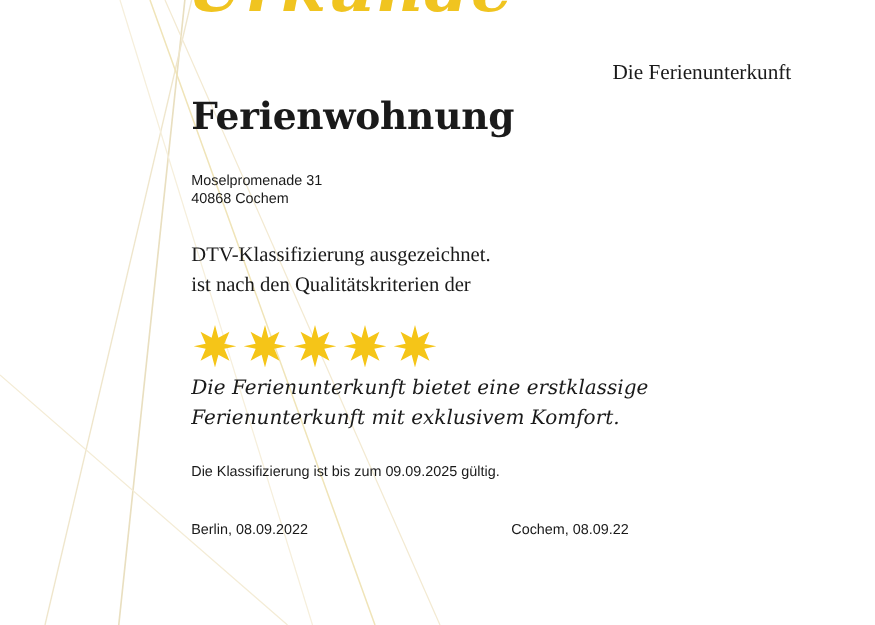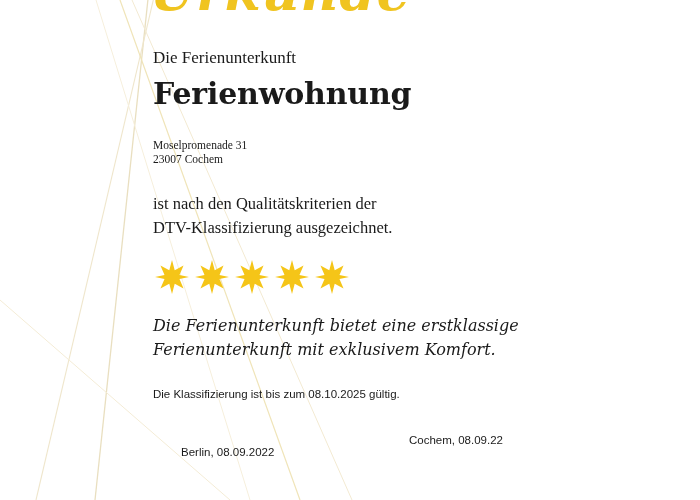--- a/index.html
+++ b/index.html
@@ -56,33 +56,34 @@
     position: absolute;
     left: 153px;
     top: 0;
     width: 480px;
   }
 
   .kicker {
     font-size: 17px;
     color: #1a1a1a;
     margin-top: 48px;
+    text-align: right;
   }
 
   .object-name {
     font-family: "DejaVu Serif", serif;
     font-weight: bold;
     font-size: 30px;
     line-height: 37px;
     margin-top: 7px;
     letter-spacing: -0.2px;
   }
 
   .address {
-    font-family: Liberation Serif, serif;
+    font-family: Liberation Sans, sans-serif;
     font-size: 11.5px;
     line-height: 14px;
     margin-top: 26px;
     color: #1a1a1a;
   }
 
   .statement {
     font-size: 16.5px;
     line-height: 24px;
     margin-top: 26px;
@@ -98,43 +99,42 @@
     width: 34px;
     height: 34px;
     display: block;
   }
 
   .highlight {
     font-family: "DejaVu Serif", serif;
     font-style: italic;
     font-size: 16px;
     line-height: 24px;
-    margin-top: 20px;
+    margin-top: 4px;
   }
 
   .validity {
     font-family: "Liberation Sans", sans-serif;
     font-size: 11.5px;
     margin-top: 26px;
     color: #1a1a1a;
   }
 
   .places {
     position: relative;
     margin-top: 34px;
     height: 16px;
     font-family: "Liberation Sans", sans-serif;
     font-size: 11.5px;
     color: #1a1a1a;
   }
   .place-left {
     position: absolute;
     left: 0;
-    top: 12px;
-    margin-left: 28px;
+    top: 0;
   }
   .place-right {
     position: absolute;
     left: 256px;
     top: 0;
   }
 </style>
 </head>
 <body>
 
@@ -156,26 +156,26 @@
   <div class="content">
 
     <div class="kicker">Die Ferienunterkunft</div>
 
     <div class="object-name">
       <div>Ferienwohnung</div>
     </div>
 
     <div class="address">
       <div>Moselpromenade 31</div>
-      <div>23007 Cochem</div>
+      <div>40868 Cochem</div>
     </div>
 
     <div class="statement">
+      <div>DTV-Klassifizierung ausgezeichnet.</div>
       <div>ist nach den Qualitätskriterien der</div>
-      <div>DTV-Klassifizierung ausgezeichnet.</div>
     </div>
 
     <div class="stars">
       <svg class="star" viewBox="0 0 100 100">
         <polygon fill="#f5c518" points="50,0 58,30 84,16 72,44 100,50 72,56 84,84 58,70 50,100 42,70 16,84 28,56 0,50 28,44 16,16 42,30"></polygon>
       </svg>
       <svg class="star" viewBox="0 0 100 100">
         <polygon fill="#f5c518" points="50,0 58,30 84,16 72,44 100,50 72,56 84,84 58,70 50,100 42,70 16,84 28,56 0,50 28,44 16,16 42,30"></polygon>
       </svg>
       <svg class="star" viewBox="0 0 100 100">
@@ -187,21 +187,21 @@
       <svg class="star" viewBox="0 0 100 100">
         <polygon fill="#f5c518" points="50,0 58,30 84,16 72,44 100,50 72,56 84,84 58,70 50,100 42,70 16,84 28,56 0,50 28,44 16,16 42,30"></polygon>
       </svg>
     </div>
 
     <div class="highlight">
       <div>Die Ferienunterkunft bietet eine erstklassige</div>
       <div>Ferienunterkunft mit exklusivem Komfort.</div>
     </div>
 
-    <div class="validity">Die Klassifizierung ist bis zum 08.10.2025 gültig.</div>
+    <div class="validity">Die Klassifizierung ist bis zum 09.09.2025 gültig.</div>
 
     <div class="places">
       <div class="place-left">Berlin, 08.09.2022</div>
       <div class="place-right">Cochem, 08.09.22</div>
     </div>
 
   </div>
 </div>
 
 </body></html>

